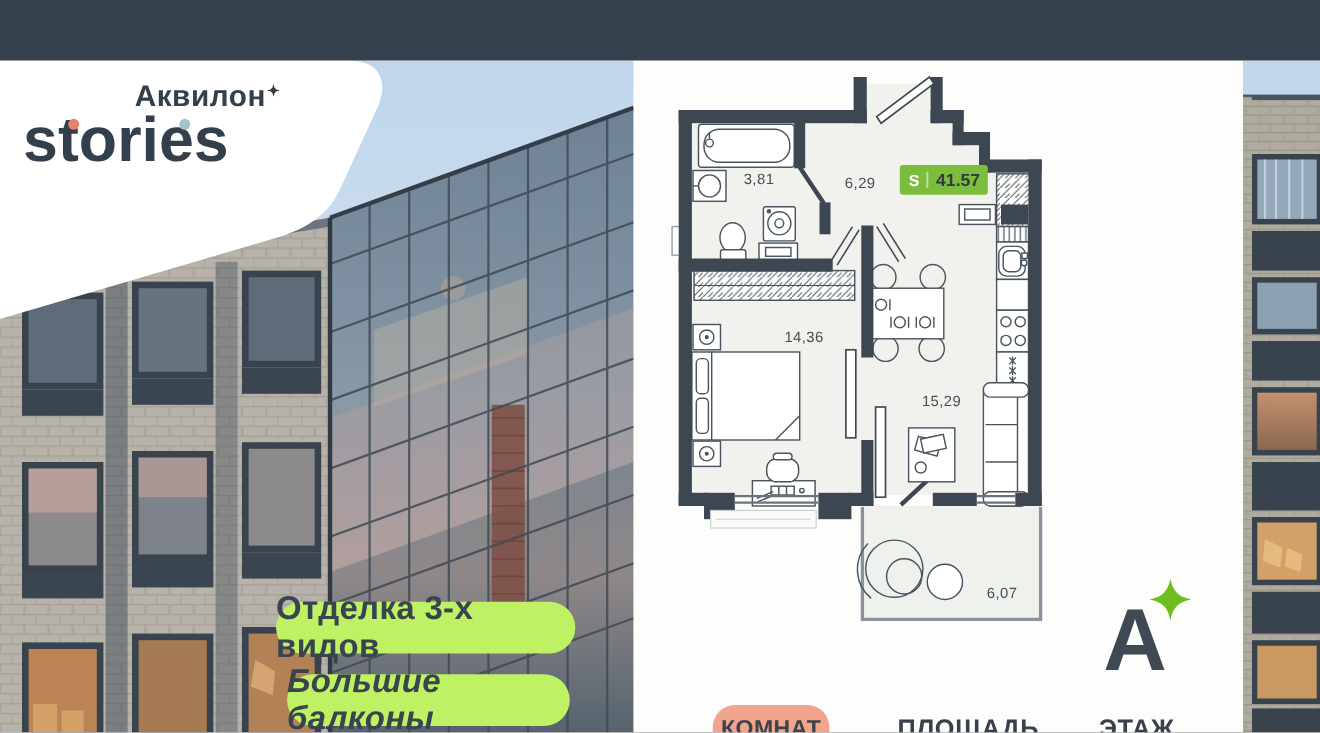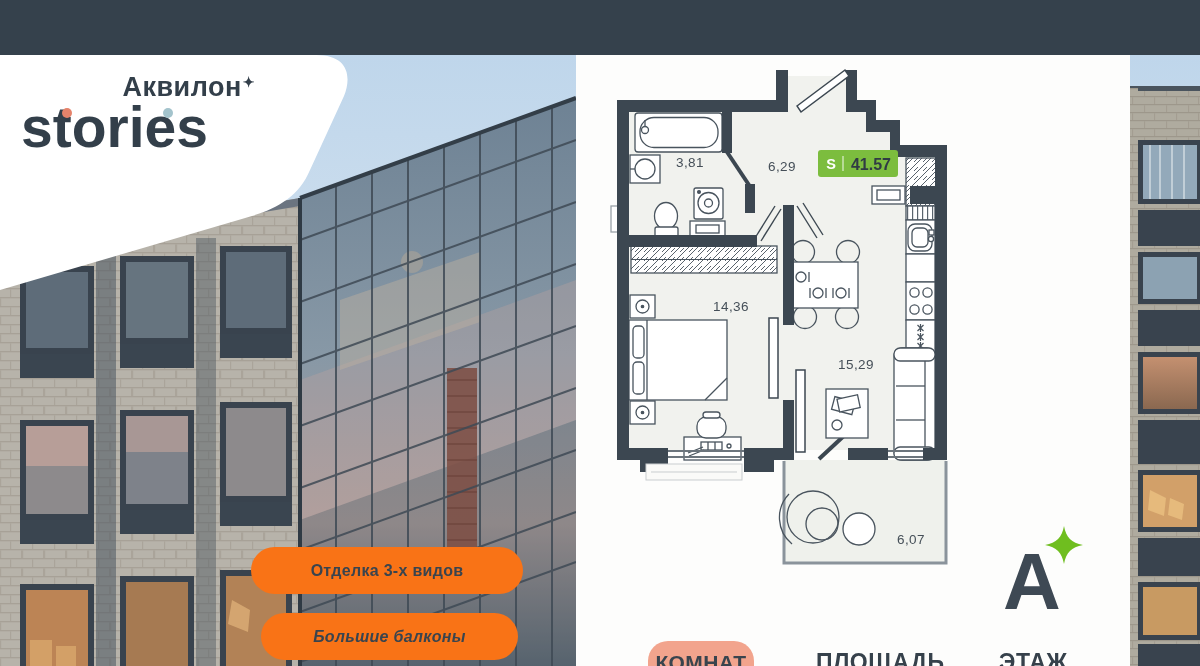--- a/index.html
+++ b/index.html
@@ -17,22 +17,22 @@
   }
   .brand-sparkle{font-size:14px;position:relative;top:-9px;left:1px;color:#333F4A;}
   .brand-line2{
     left:21px;top:94px;font-size:57px;font-weight:600;color:#333F4A;letter-spacing:0px;
   }
   .logo-dot{width:10px;height:10px;border-radius:50%;}
   .dot-orange{left:62px;top:108px;background:#E5836B;}
   .dot-teal{left:163px;top:108px;background:#A3C3CC;}
   
   .photo-badge{
-    height:47px;border-radius:24px;background:#f97316;
-    color:#39444E;font-size:16px;font-weight:600;letter-spacing:.3px;
+    height:47px;border-radius:24px;background:#bef264;
+    color:#39444E;font-size:30px;font-weight:600;letter-spacing:.3px;
     display:flex;align-items:center;justify-content:center;
   }
   .badge1{left:251px;top:547px;width:272px;}
   .badge2{left:261px;top:613px;width:257px;font-style:italic;}
   
   .footer-badge{
     left:648px;top:641px;width:106px;height:46px;border-radius:20px;
     background:#F2A48D;color:#39444E;font-size:21px;font-weight:700;
     text-align:center;padding-top:10px;box-sizing:border-box;letter-spacing:.4px;
   }

